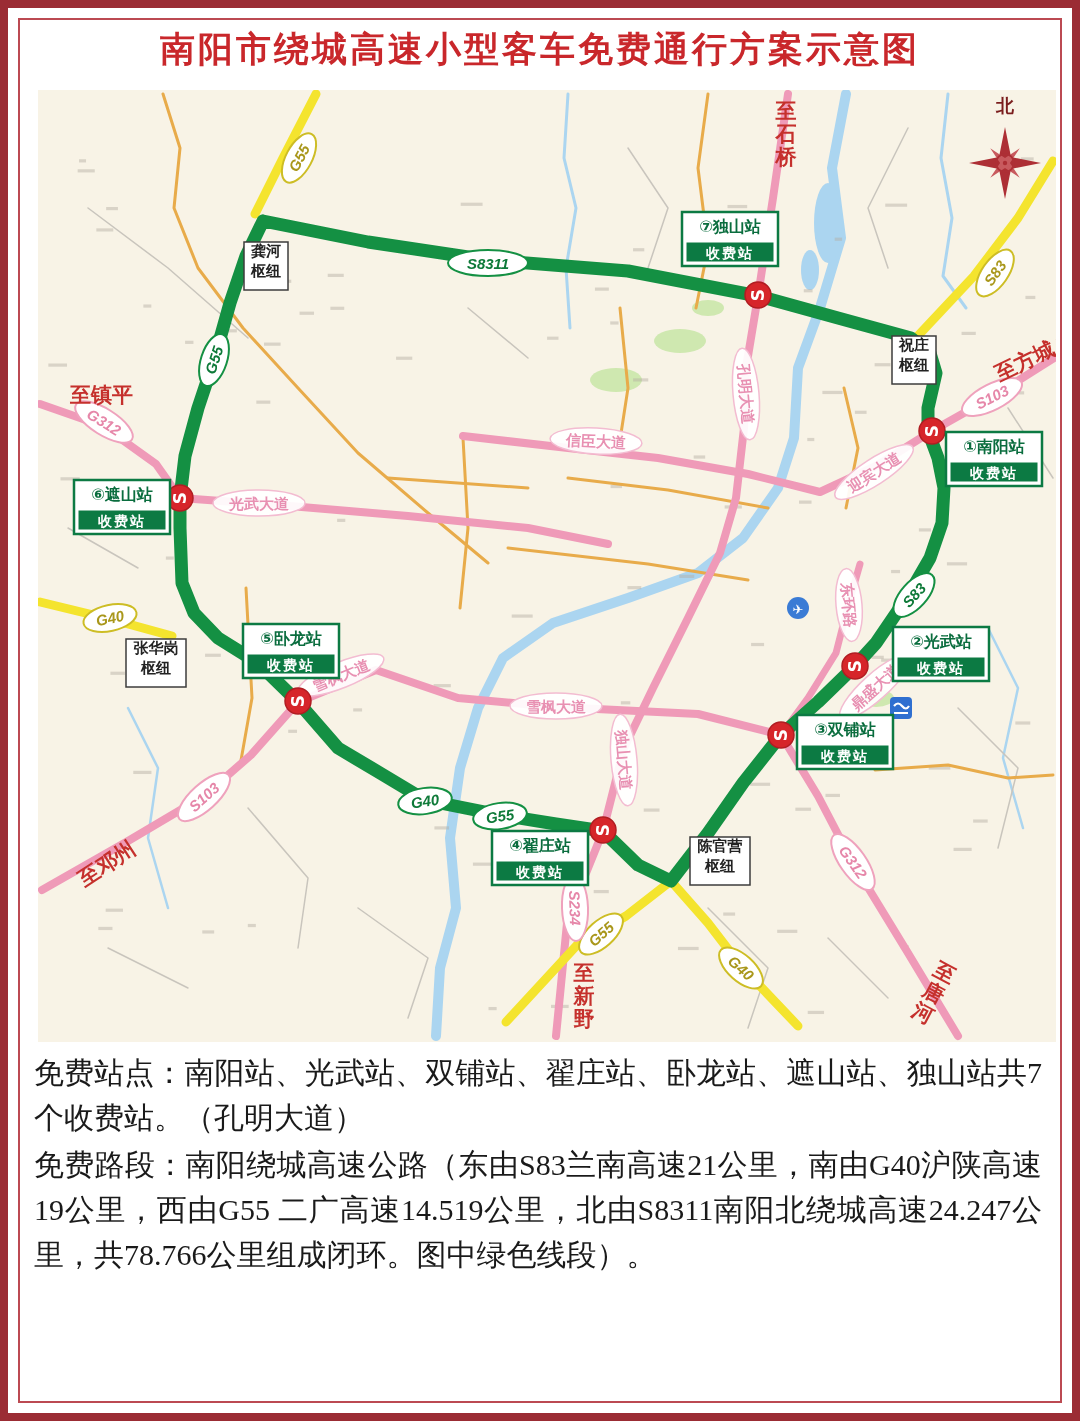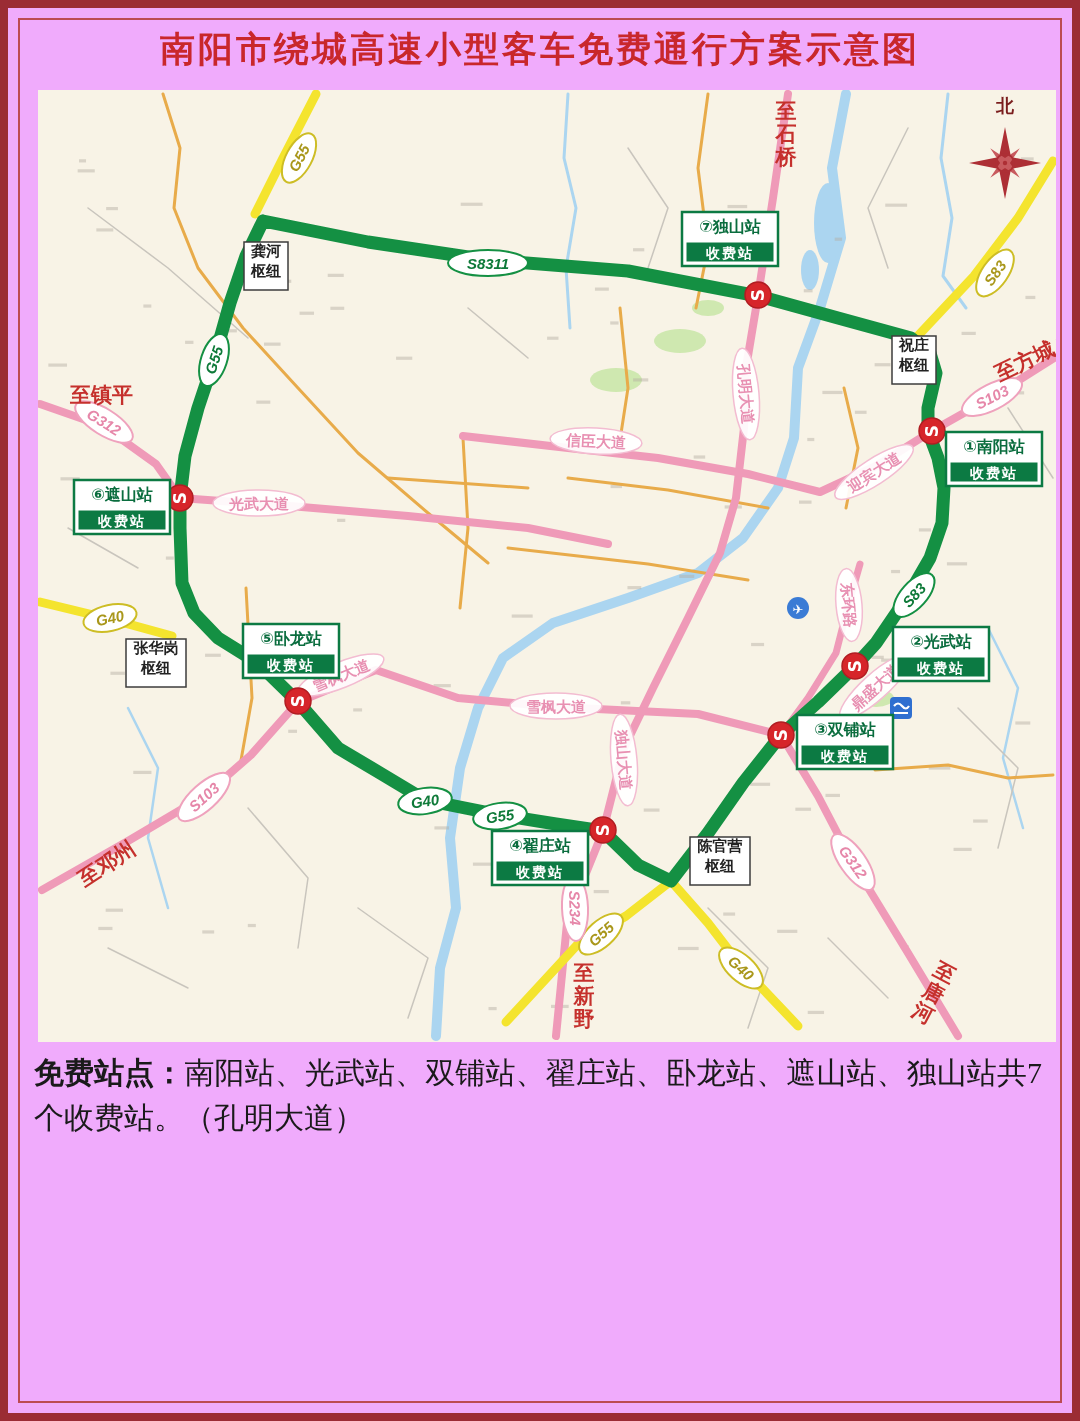--- a/index.html
+++ b/index.html
@@ -1,18 +1,18 @@
 <!DOCTYPE html>
 <html><head>
 <meta charset="utf-8">
 <style>
   html,body{margin:0;padding:0;background:#e9e4de;}
   .page{
     position:relative;width:1080px;height:1421px;margin:0 auto;
-    background:#f0abfc;box-sizing:border-box;
+    background:#ffffff;box-sizing:border-box;
     border:8px solid #9b2c34;
     font-family:"Liberation Sans","DejaVu Sans",sans-serif;
     overflow:hidden;
     padding-left:9px;
   }
   .inner-frame{
     position:absolute;left:10px;top:10px;right:10px;bottom:10px;
     border:2px solid #bc4a52;pointer-events:none;
   }
   .title{
@@ -24,21 +24,21 @@
     position:absolute;left:30px;top:82px;width:1018px;height:952px;
     background:#f8f3e6;
   }
   .map-wrap svg{display:block;}
   .notes{
     position:absolute;left:26px;top:1042px;width:1008px;
     font-family:"Liberation Serif","DejaVu Serif",serif;
     font-size:30px;color:#1a1a1a;line-height:1.5;
   }
   .notes p{margin:0 0 2px 0;text-align:justify;}
-  .notes b{font-weight:bold;}
+  .notes b{font-weight:normal;}
 </style>
 </head>
 <body>
 
 <div class="page">
   <div class="title">南阳市绕城高速小型客车免费通行方案示意图</div>
 
   <div class="map-wrap">
     <svg id="map-svg" width="1018" height="952" viewBox="30 82 1018 952" xmlns="http://www.w3.org/2000/svg">
         <rect x="30" y="82" width="1018" height="952" fill="#f8f3e6"></rect>
@@ -396,16 +396,17 @@
           <polygon points="0,-36 6,-6 36,0 6,6 0,36 -6,6 -36,0 -6,-6" fill="#c85a5e" transform="rotate(45) scale(0.58)"></polygon>
           <circle cx="0" cy="0" r="9" fill="none" stroke="#ad2f35" stroke-width="2"></circle>
           <circle cx="0" cy="0" r="2.2" fill="#ad2f35"></circle>
         </g>
         <text x="997" y="104" text-anchor="middle" fill="#7a1d1d" font-size="18" font-weight="bold">北</text>
       </svg>
   </div>
 
   <div class="notes">
     <p><b>免费站点：</b><span>南阳站、光武站、双铺站、翟庄站、卧龙站、遮山站、独山站共7个收费站。（孔明大道）</span></p>
+    <p><b>免费路段：</b><span>南阳绕城高速公路（东由S83兰南高速21公里，南由G40沪陕高速19公里，西由G55 二广高速14.519公里，北由S8311南阳北绕城高速24.247公里，共78.766公里组成闭环。图中绿色线段）。</span></p>
   </div>
 
   <div class="inner-frame"></div>
 </div>
 
 </body></html>

